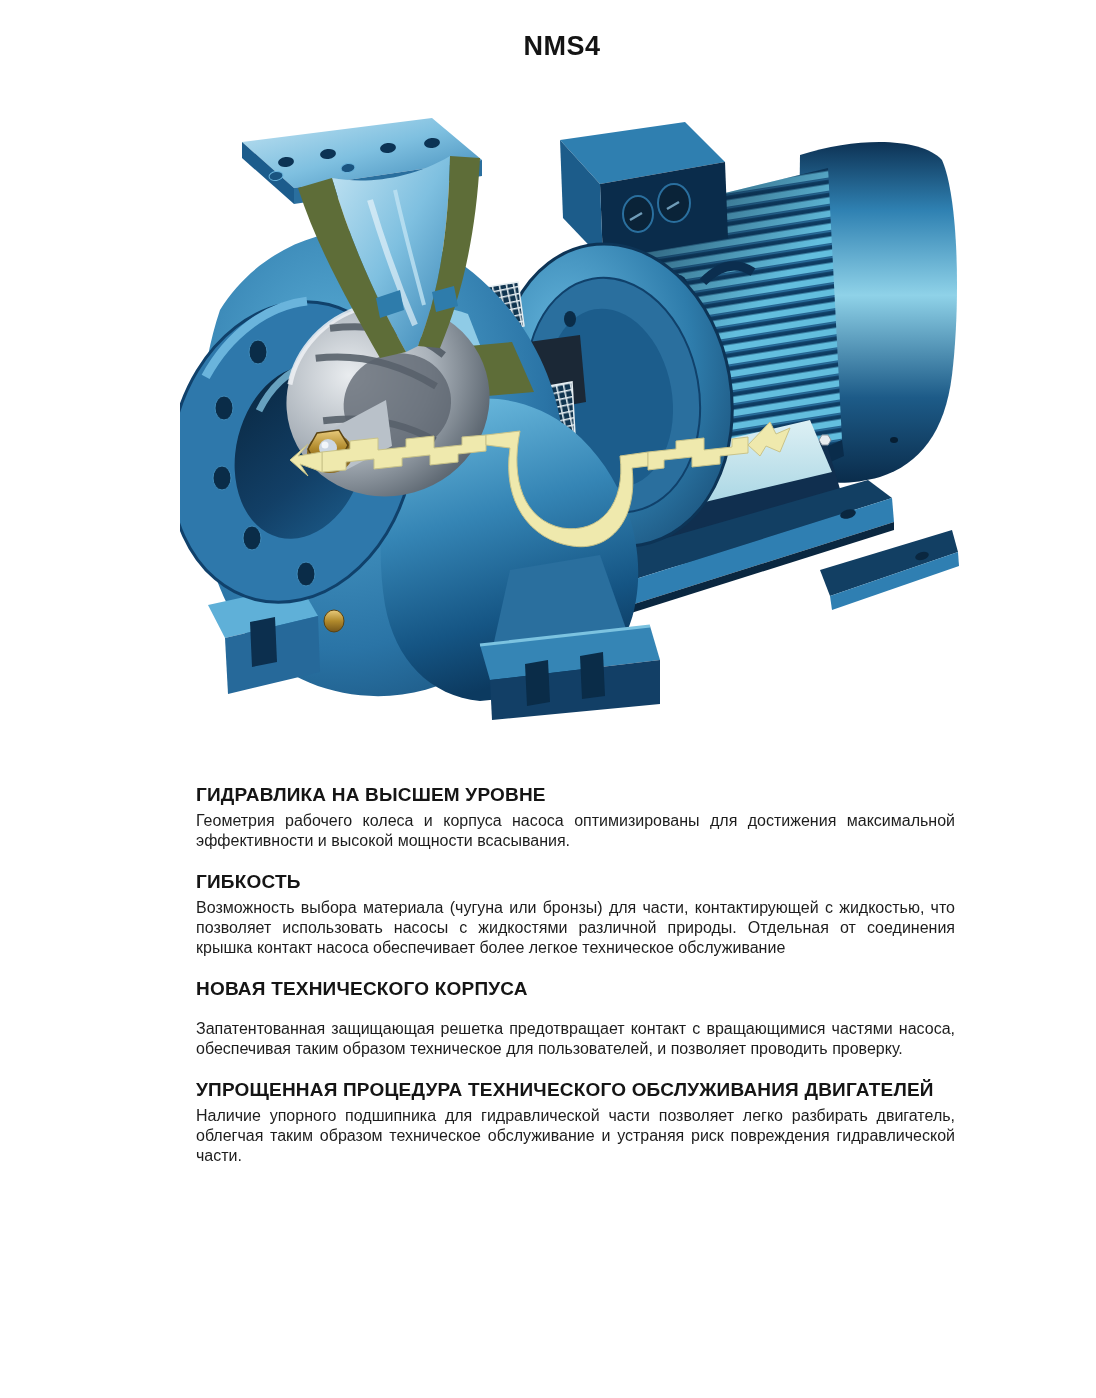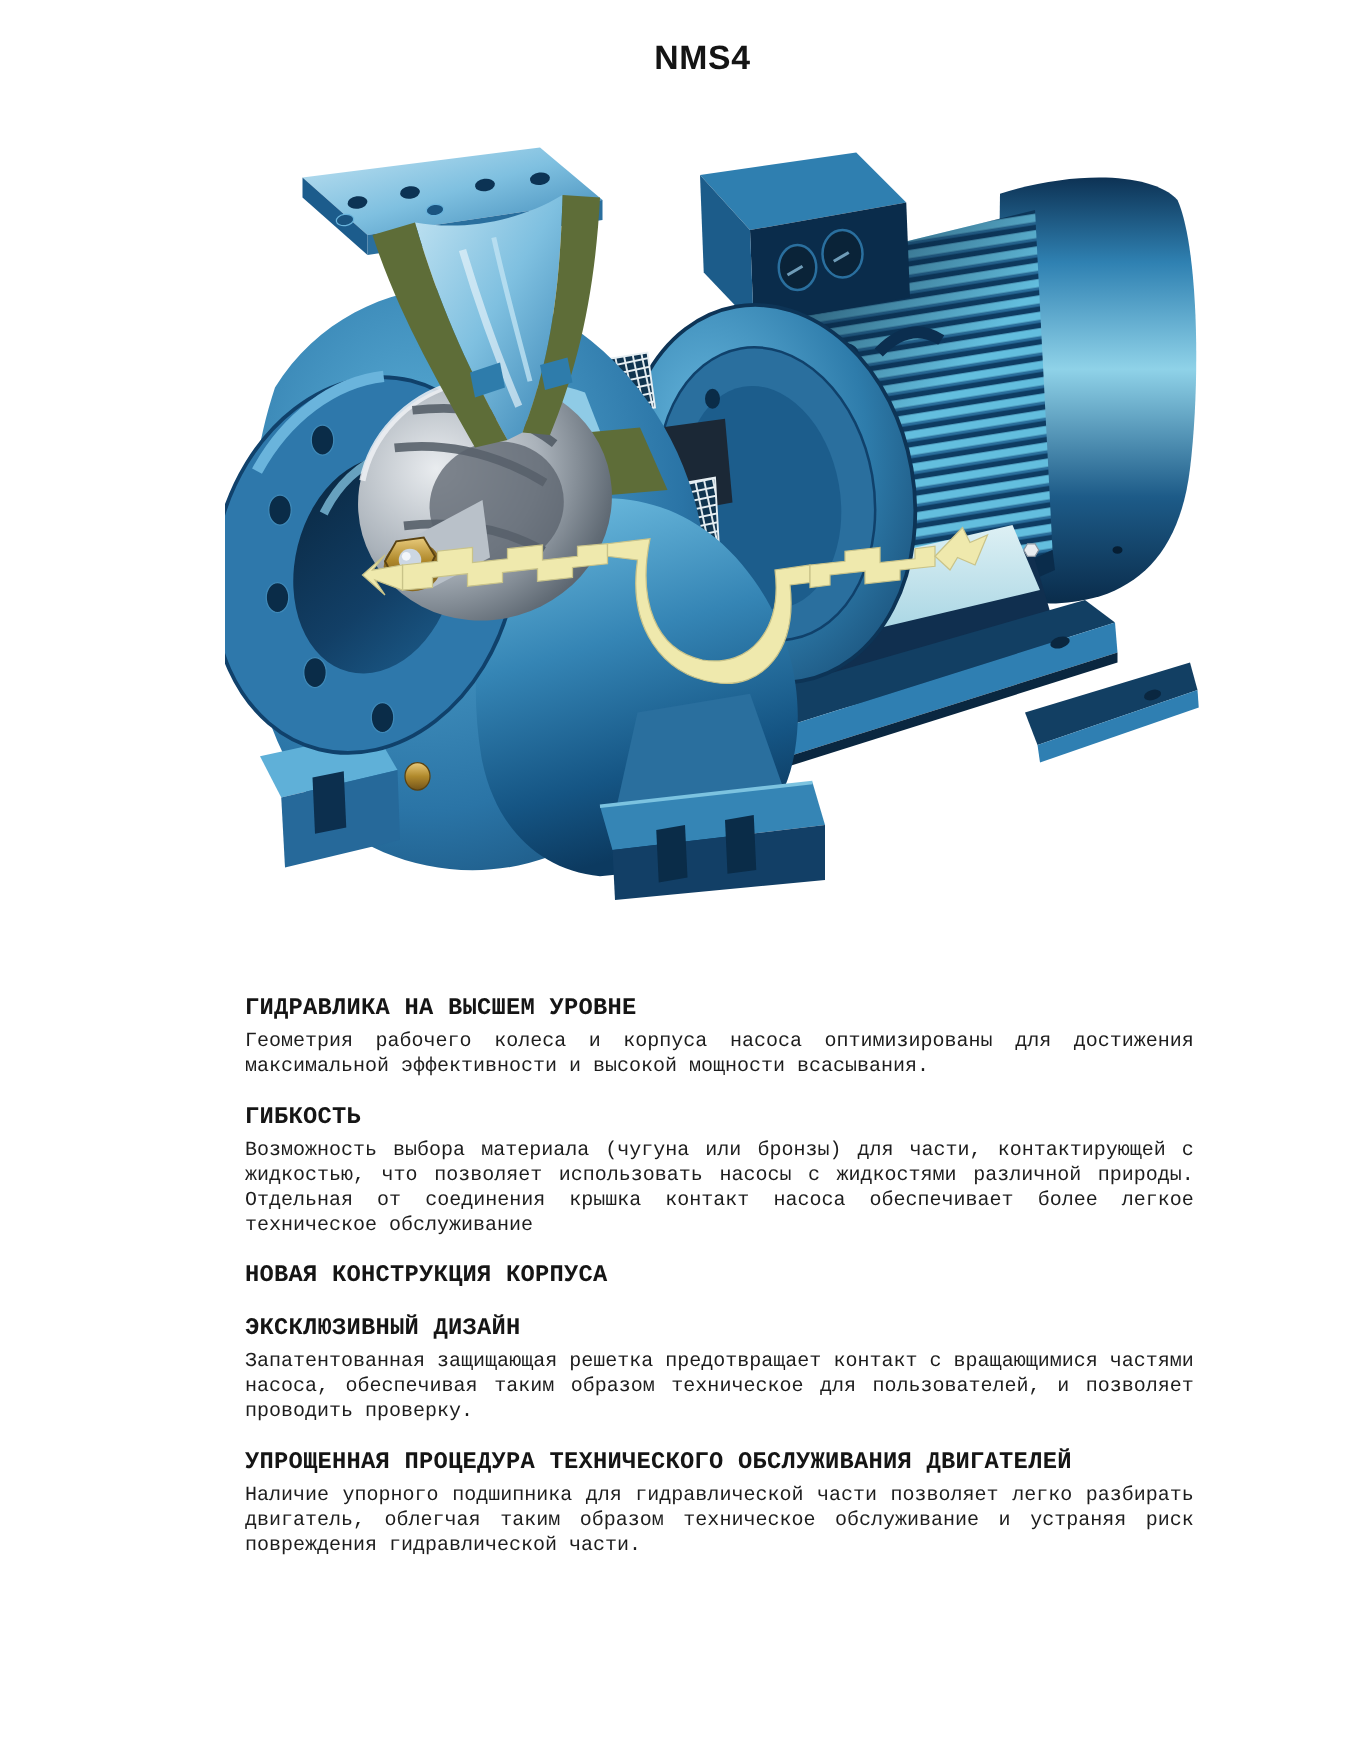--- a/index.html
+++ b/index.html
@@ -12,21 +12,21 @@
     font-size:27px;font-weight:bold;letter-spacing:.5px;color:#141414;
     transform:translateX(14px);margin:0;
   }
   figure.pump-figure{
     position:absolute;left:180px;top:100px;width:780px;height:620px;margin:0;
   }
   figure.pump-figure svg{display:block;width:100%;height:100%;}
   .copy{
     position:absolute;left:196px;top:783px;width:759px;
   }
-  .copy article{margin:12px 0 19px 0;font-family:Liberation Mono, monospace;}
+  .copy article{margin:0 0 19px 0;}
   .copy h2{
     font-size:19px;line-height:23px;font-weight:bold;margin:0 0 5px 0;
     letter-spacing:.2px;white-space:nowrap;color:#151515;
   }
   .copy p{
     font-size:16px;line-height:20px;margin:0;text-align:justify;color:#1d1d1d;
   }
 </style>
 </head>
 <body>
@@ -248,23 +248,22 @@
 <section class="copy">
   <article>
     <h2>ГИДРАВЛИКА НА ВЫСШЕМ УРОВНЕ</h2>
     <p>Геометрия рабочего колеса и корпуса насоса оптимизированы для достижения максимальной эффективности и высокой мощности всасывания.</p>
   </article>
   <article>
     <h2>ГИБКОСТЬ</h2>
     <p>Возможность выбора материала (чугуна или бронзы) для части, контактирующей с жидкостью, что позволяет использовать насосы с жидкостями различной природы. Отдельная от соединения крышка контакт насоса обеспечивает более легкое техническое обслуживание</p>
   </article>
   <article>
-    <h2>НОВАЯ КОНСТРУКЦИЯ КОРПУСА</h2>
-  </article>
-  <article>
-    <h2>ЭКСКЛЮЗИВНЫЙ ДИЗАЙН</h2>
+    <h2>НОВАЯ ТЕХНИЧЕСКОГО КОРПУСА</h2>
+  </article>
+  <article>
     <p>Запатентованная защищающая решетка предотвращает контакт с вращающимися частями насоса, обеспечивая таким образом техническое для пользователей, и позволяет проводить проверку.</p>
   </article>
   <article>
     <h2>УПРОЩЕННАЯ ПРОЦЕДУРА ТЕХНИЧЕСКОГО ОБСЛУЖИВАНИЯ ДВИГАТЕЛЕЙ</h2>
     <p>Наличие упорного подшипника для гидравлической части позволяет легко разбирать двигатель, облегчая таким образом техническое обслуживание и устраняя риск повреждения гидравлической части.</p>
   </article>
 </section>
 
 </body></html>

